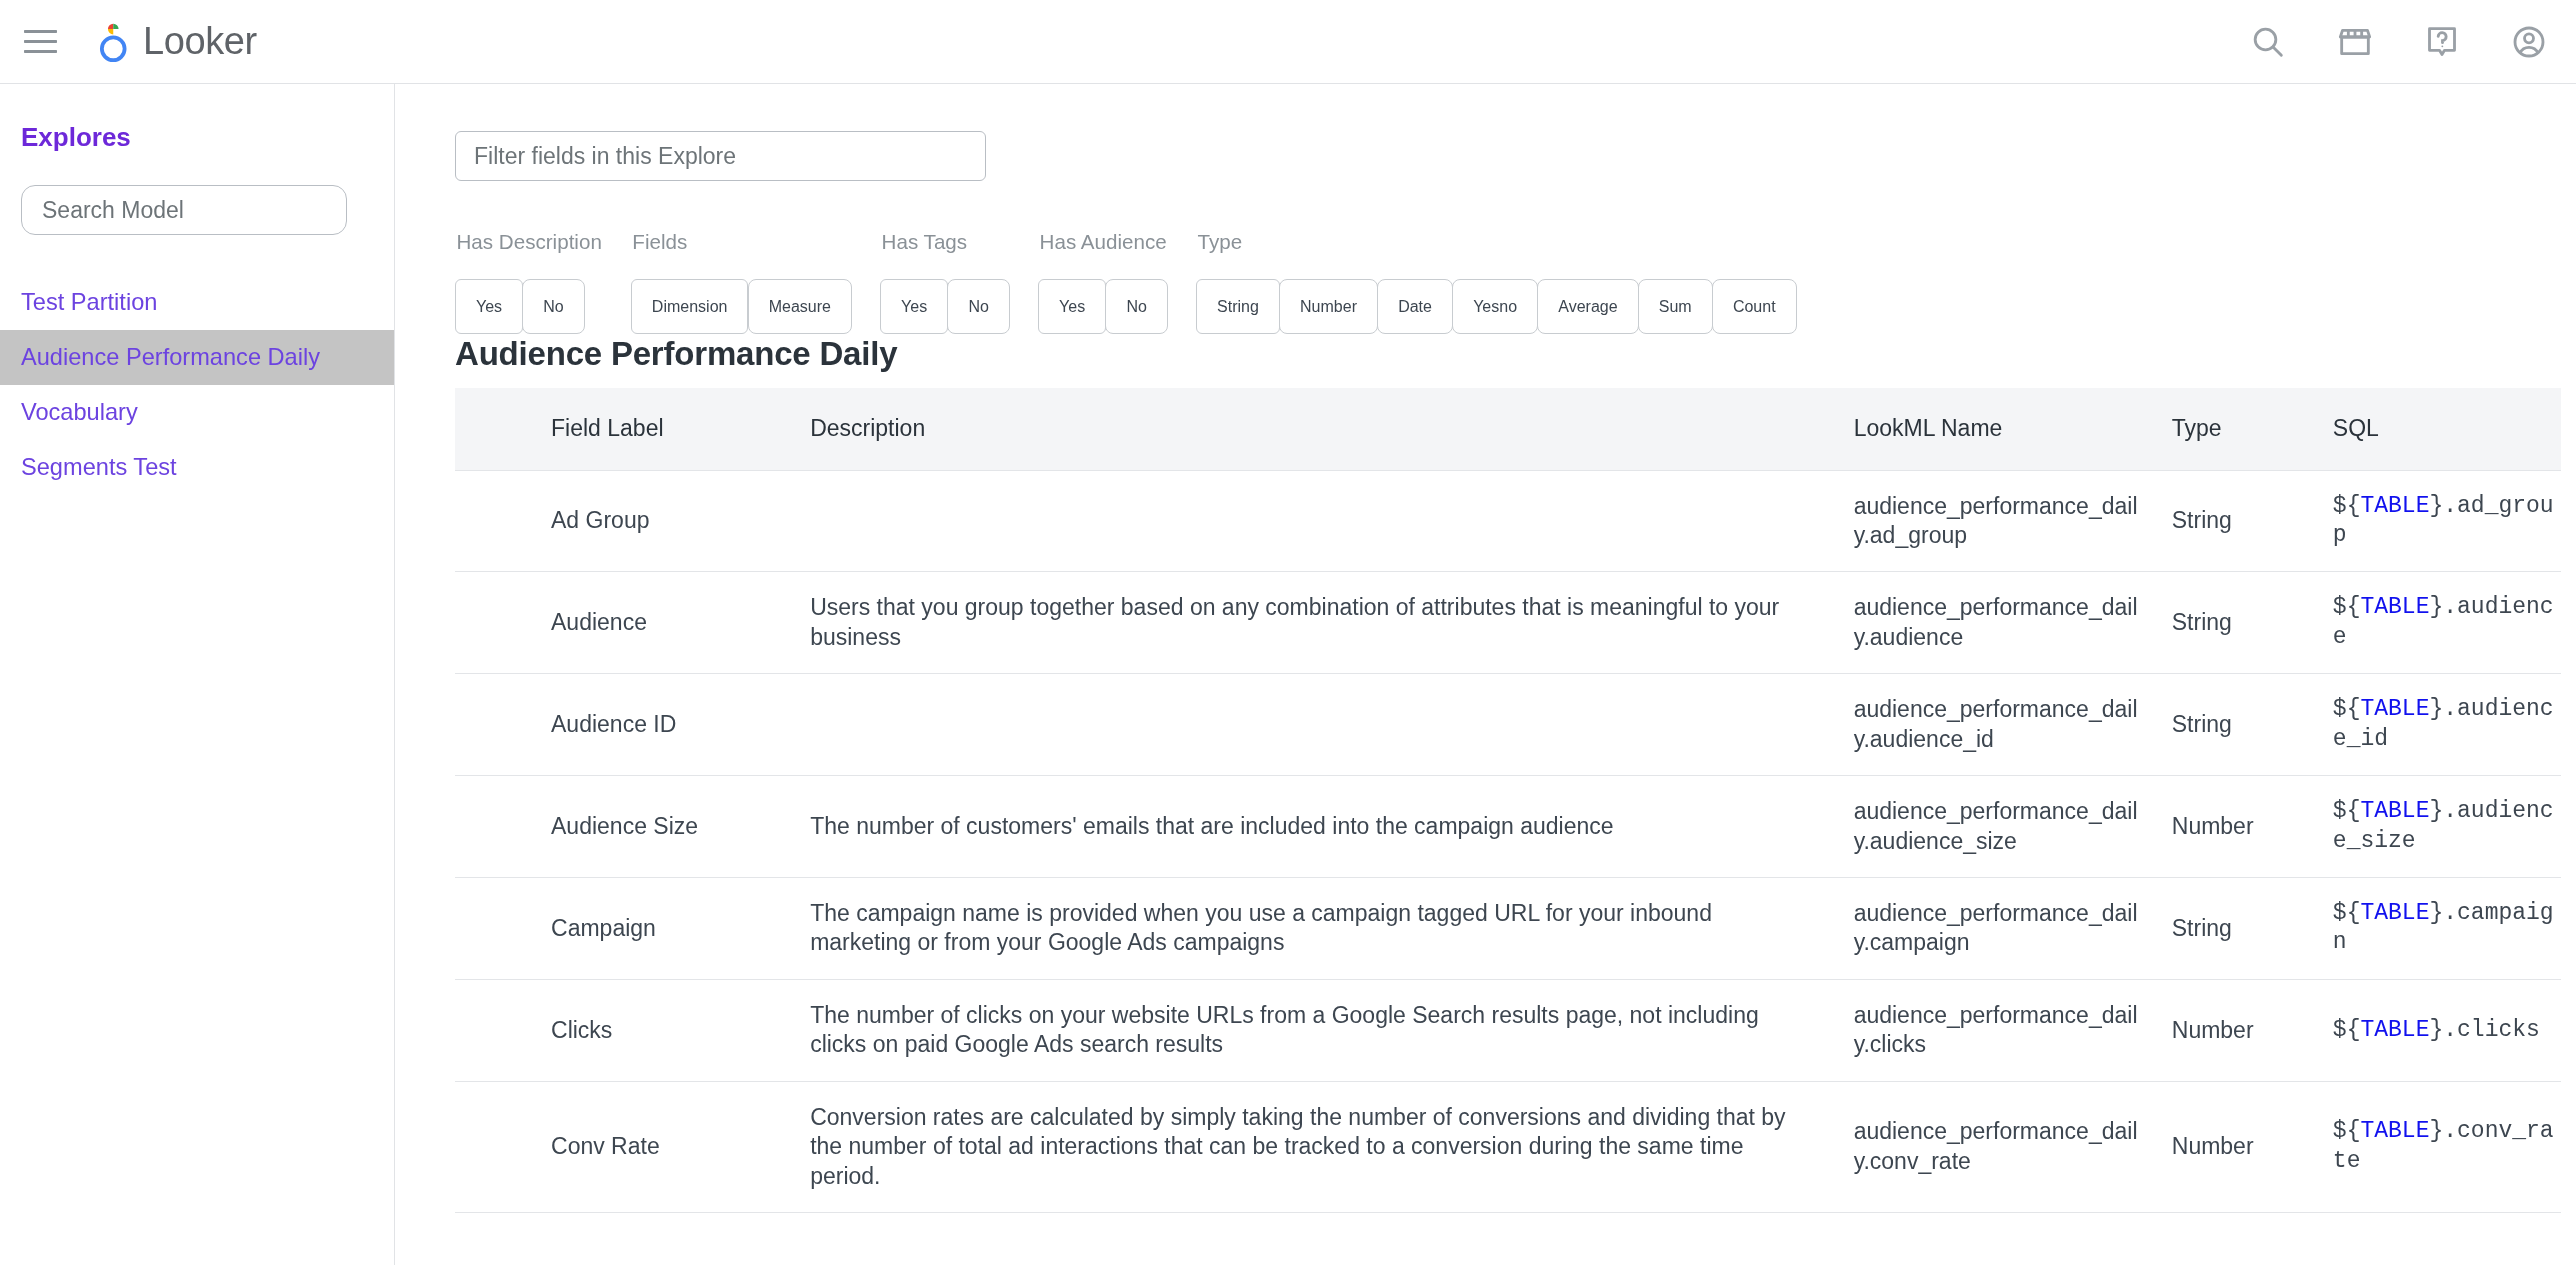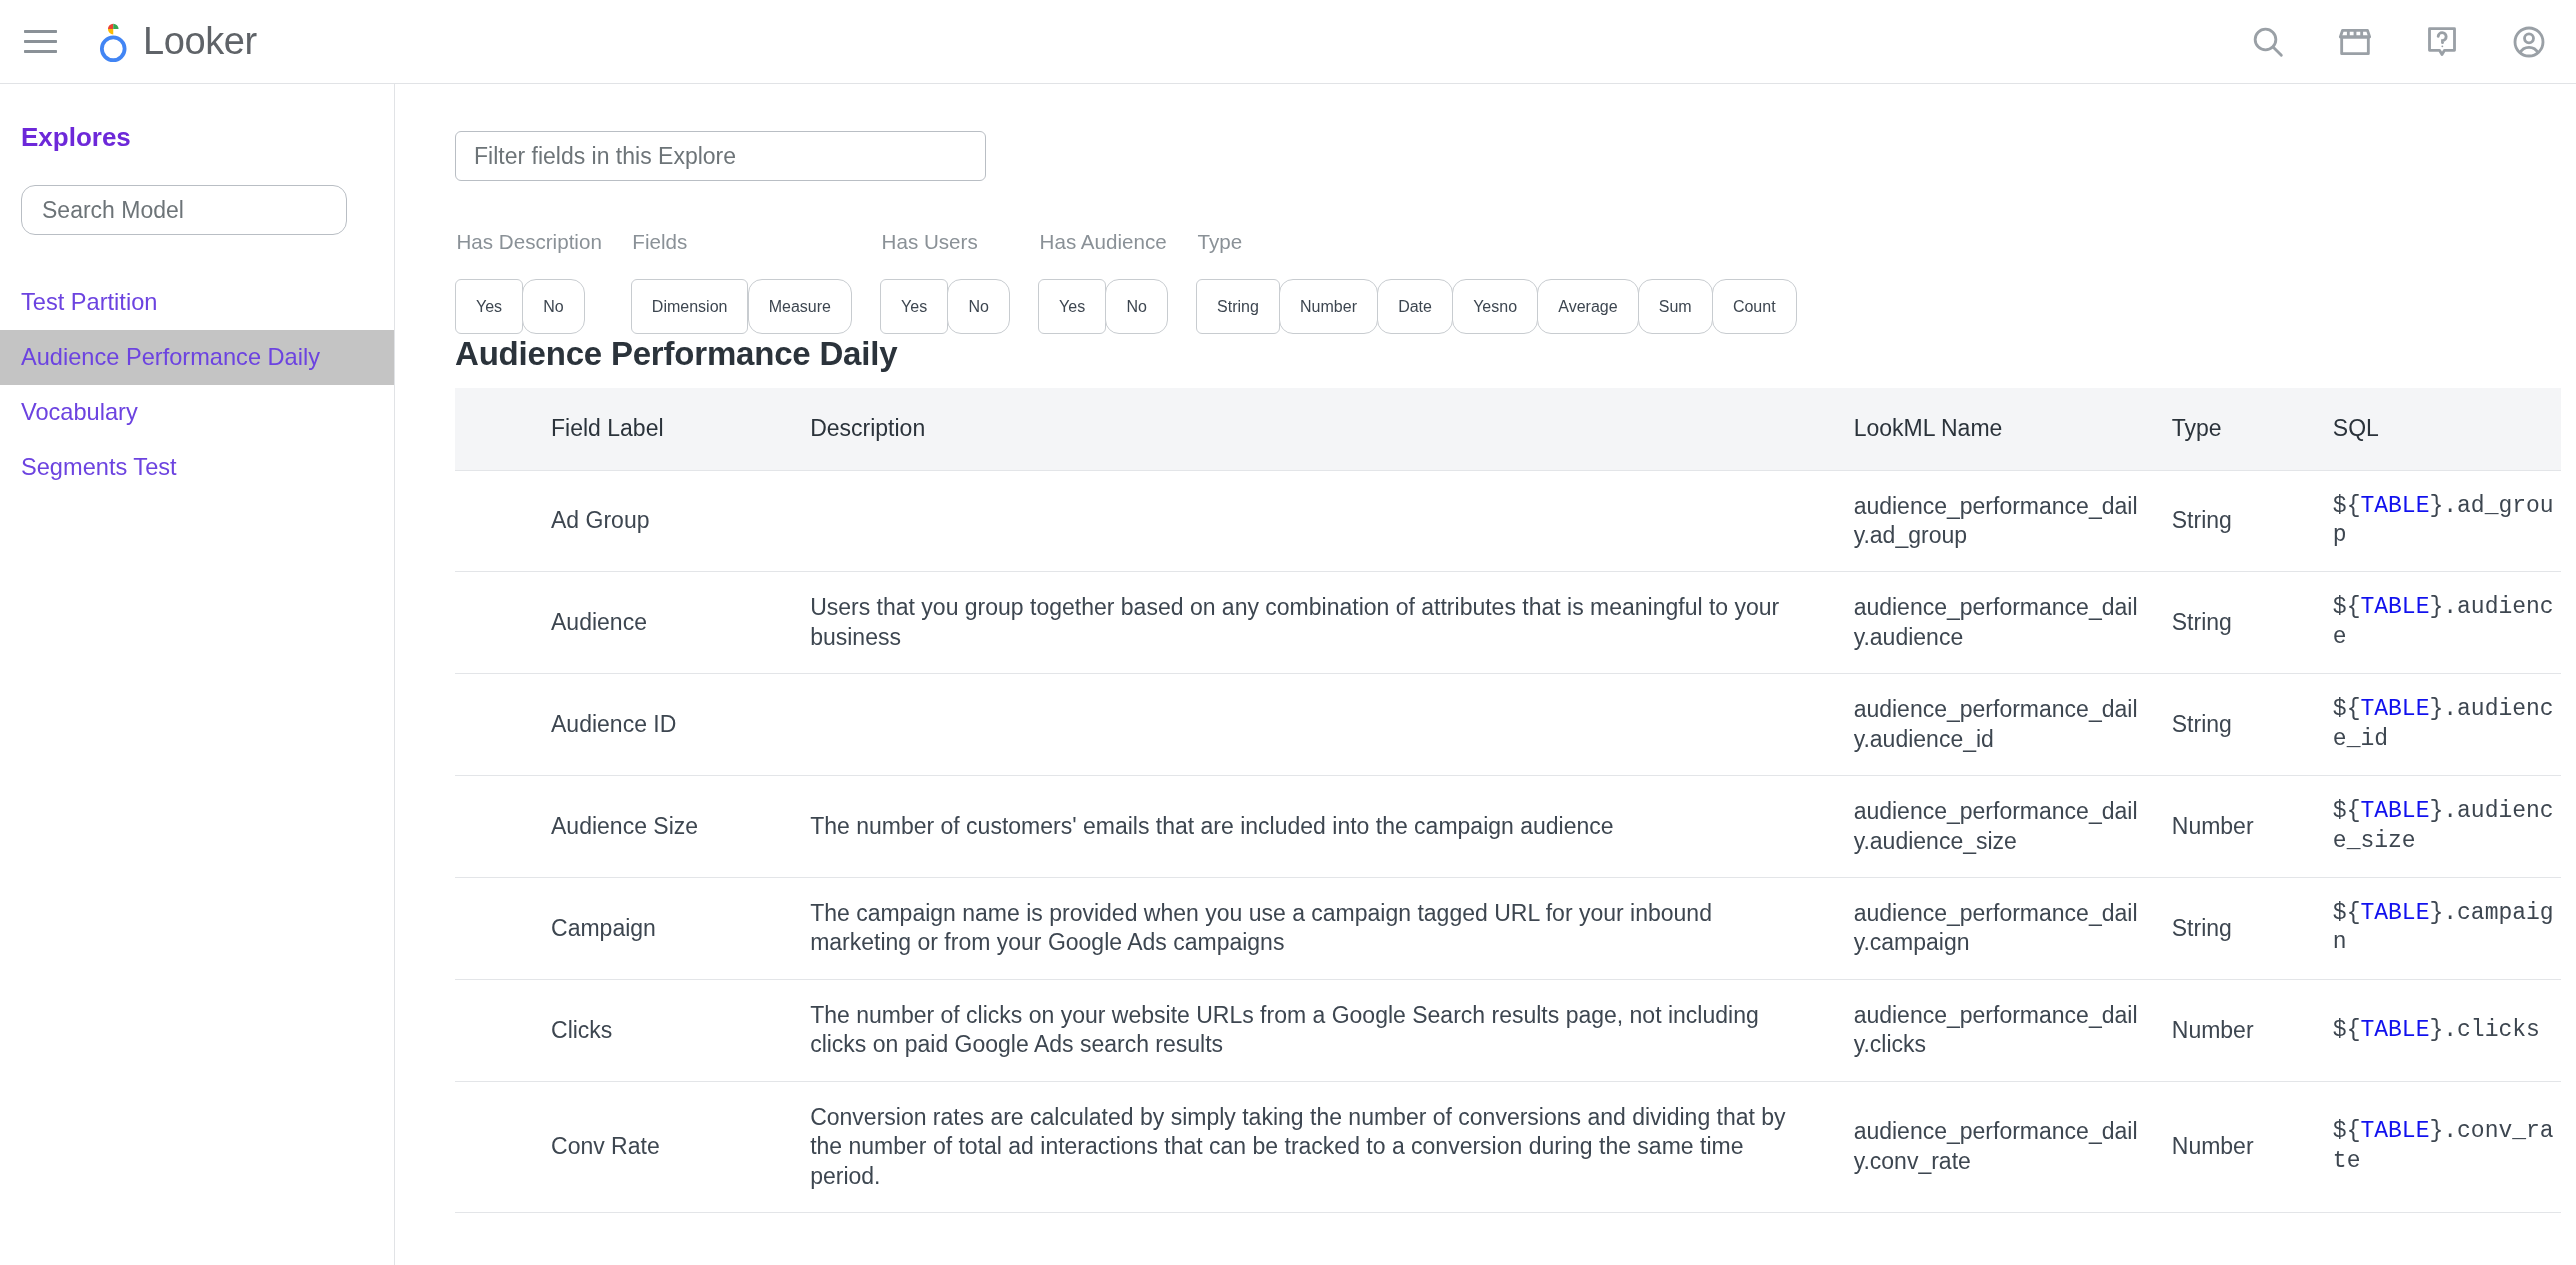--- a/index.html
+++ b/index.html
@@ -97,21 +97,21 @@
   .chip {
     height: 55px; min-width: 55px;
     border: 0.8px solid #c8ccd0;
     background: #fff; color: #3d4650;
     font-size: 16px; font-family: "Liberation Sans", sans-serif;
     padding: 0 20px; cursor: pointer;
     display: flex; align-items: center; justify-content: center;
     border-radius: 6px;
     margin-right: -0.8px;
   }
-  .chip + .chip { border-radius: 14px; }
+  .chip + .chip { border-radius: 8px; }
 
   .page-title {
     position: absolute; left: 59px; top: 251px;
     font-size: 33px; font-weight: bold; color: #2b333b;
     letter-spacing: -0.2px;
   }
 
   
   .table-wrap { position: absolute; left: 59px; top: 304px; width: 2106px; }
   table.fields { border-collapse: collapse; width: 2106px; table-layout: fixed; }
@@ -233,21 +233,21 @@
 
     <div class="facet-group">
       <div class="facet-label">Fields</div>
       <div class="chip-row">
         <div class="chip">Dimension</div>
         <div class="chip">Measure</div>
       </div>
     </div>
 
     <div class="facet-group">
-      <div class="facet-label">Has Users</div>
+      <div class="facet-label">Has Tags</div>
       <div class="chip-row">
         <div class="chip">Yes</div>
         <div class="chip">No</div>
       </div>
     </div>
 
     <div class="facet-group">
       <div class="facet-label">Has Audience</div>
       <div class="chip-row">
         <div class="chip">Yes</div>

